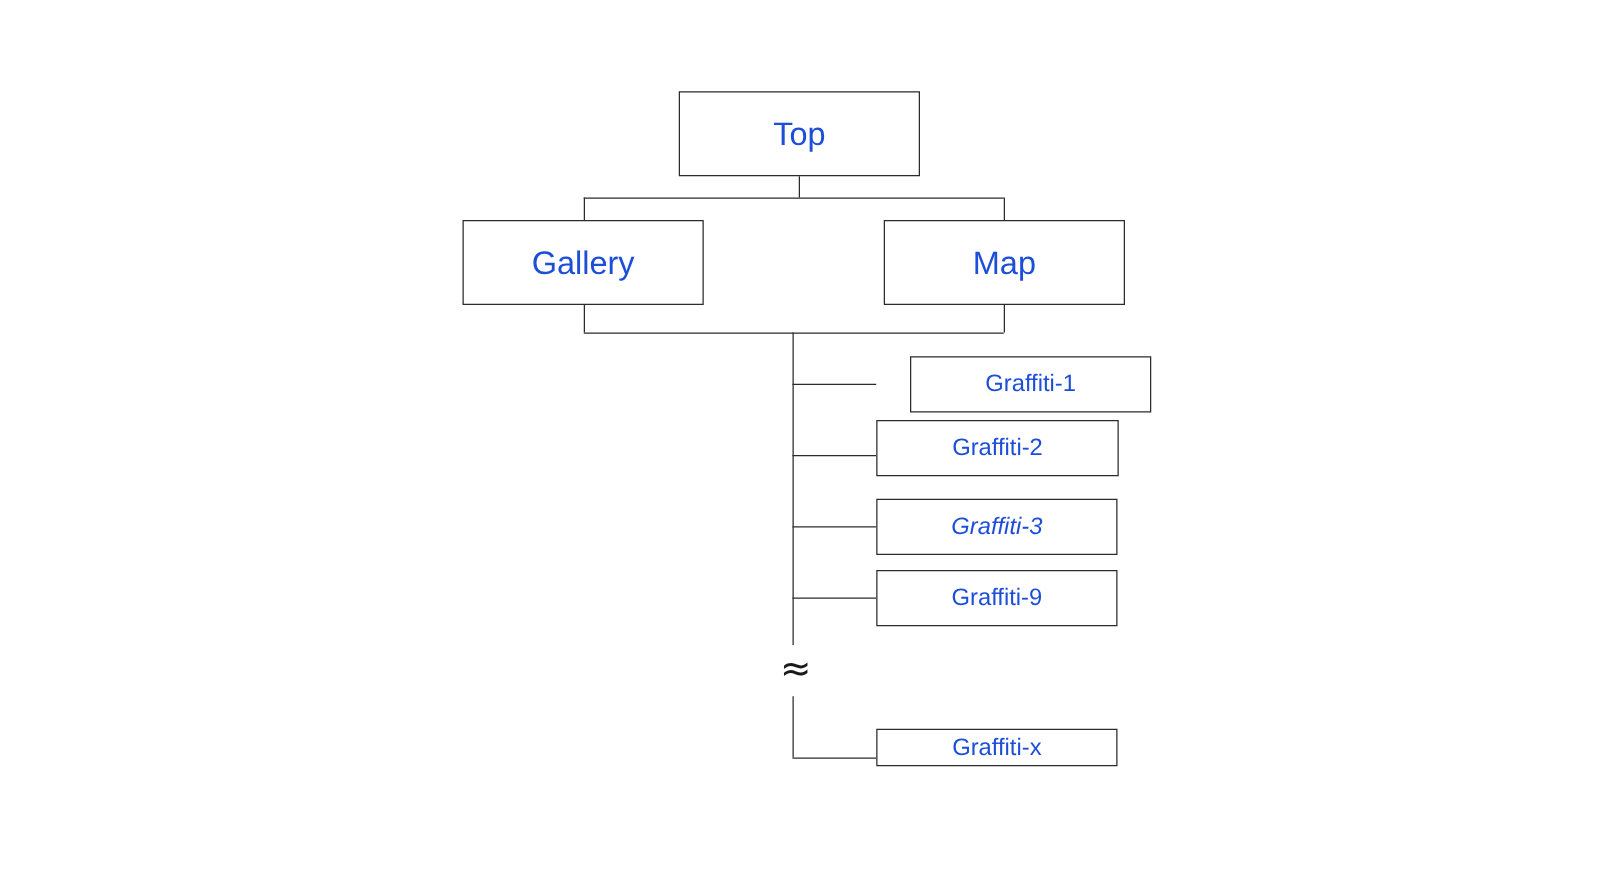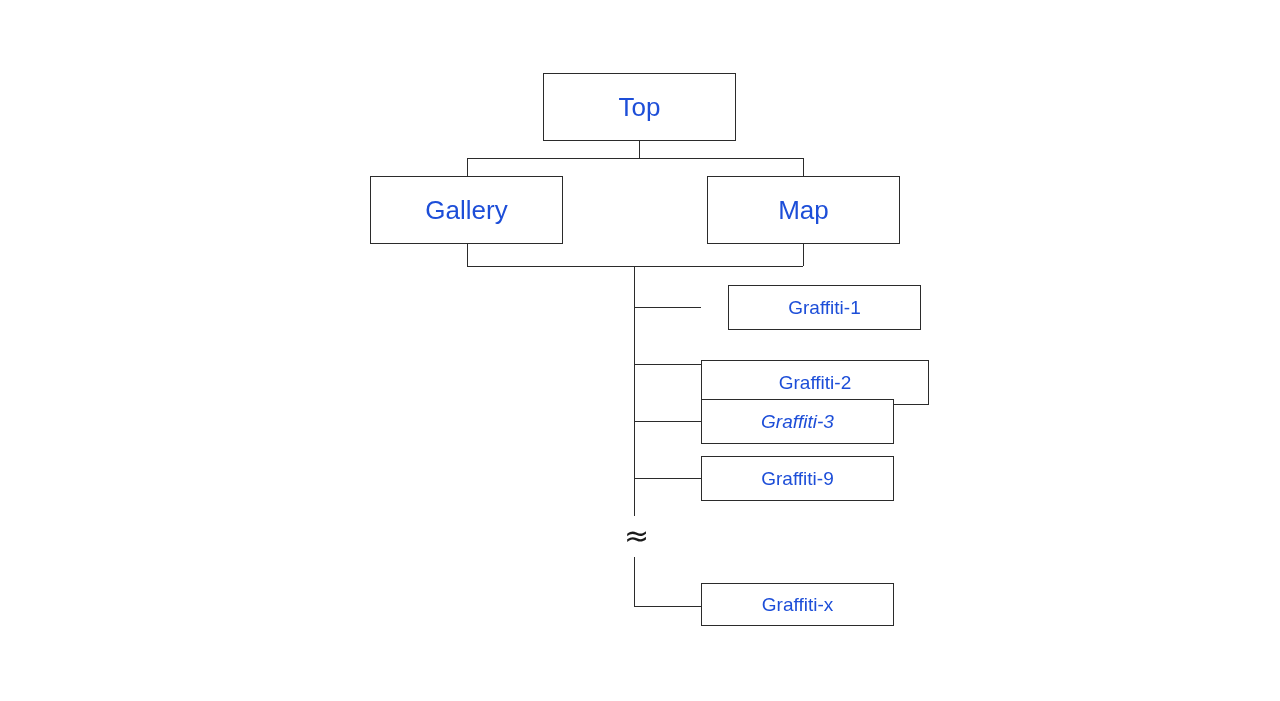--- a/index.html
+++ b/index.html
@@ -100,29 +100,29 @@
   <div class="edge h" style="left:634px; top:306.5px; width:67px;"></div>
   <div class="edge h" style="left:634px; top:363.5px; width:67px;"></div>
   <div class="edge h" style="left:634px; top:420.5px; width:67px;"></div>
   <div class="edge h" style="left:634px; top:477.5px; width:67px;"></div>
   <div class="edge h" style="left:634px; top:605.5px; width:67px;"></div>
 
   <div class="node-box leaf" style="left:701px; top:285px; width:193px; height:45px;margin-left:27px;">
     <span>Graffiti-1</span>
   </div>
 
-  <div class="node-box leaf" style="left:701px; top:360px; width:228px; height:45px;">
+  <div class="node-box leaf" style="left:701px; top:336px; width:194px; height:45px;">
     <span>Graffiti-2</span>
   </div>
 
   <div class="node-box leaf" style="left:701px; top:399px; width:193px; height:45px;font-style:italic;">
     <span>Graffiti-3</span>
   </div>
 
   <div class="node-box leaf" style="left:701px; top:456px; width:193px; height:45px;">
     <span>Graffiti-9</span>
   </div>
 
-  <div class="node-box leaf" style="left:701px; top:583px; width:193px; height:43px;">
+  <div class="node-box leaf" style="left:701px; top:583px; width:193px; height:30px;">
     <span>Graffiti-x</span>
   </div>
 
 </div>
 
 </body></html>

